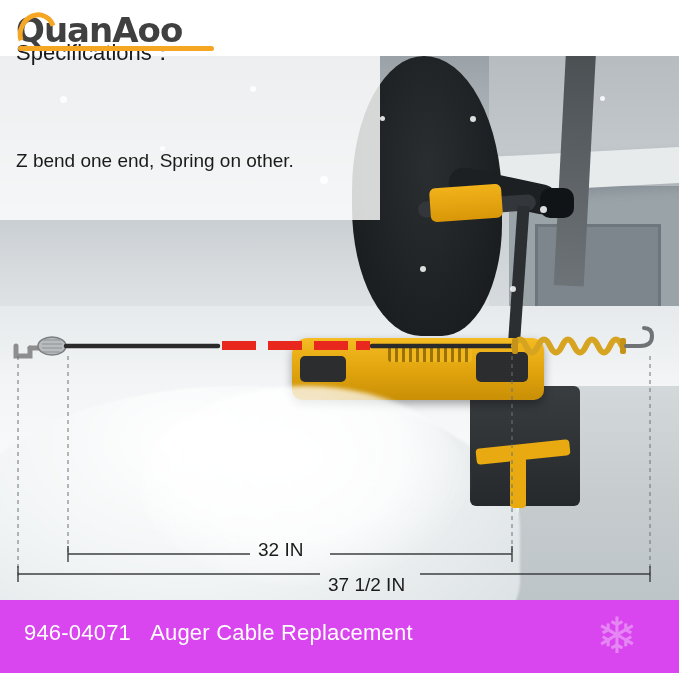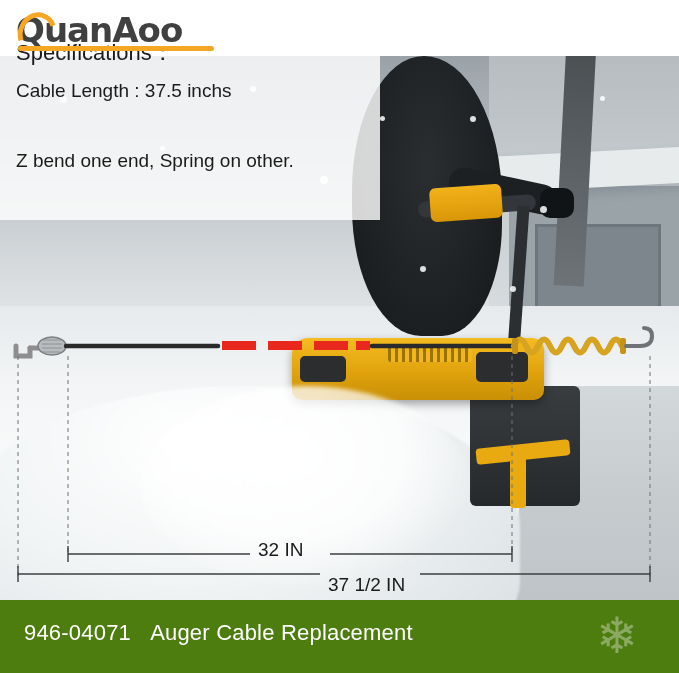--- a/index.html
+++ b/index.html
@@ -293,21 +293,21 @@
   #dim-32 { left: 258px; top: 483px; }
   #dim-375 { left: 328px; top: 518px; }
 
   
   #footer {
     position: absolute;
     left: 0;
     bottom: 0;
     width: 679px;
     height: 73px;
-    background: #4d7c0f;
+    background: #d946ef;
     z-index: 50;
   }
   #footer .footer-text {
     position: absolute;
     left: 24px;
     top: 20px;
     font-size: 22px;
     color: #ffffff;
     letter-spacing: 0.2px;
   }
@@ -371,21 +371,20 @@
     <div class="flake" style="left:470px; top:60px; width:6px; height:6px;"></div>
     <div class="flake" style="left:540px; top:150px; width:7px; height:7px;"></div>
     <div class="flake" style="left:600px; top:40px; width:5px; height:5px;"></div>
     <div class="flake" style="left:420px; top:210px; width:6px; height:6px;"></div>
     <div class="flake" style="left:380px; top:60px; width:5px; height:5px;"></div>
     <div class="flake" style="left:510px; top:230px; width:6px; height:6px;"></div>
   </div>
 
   <div id="spec-panel">
     <div class="spec-title">Specifications：</div>
-    <div class="spec-line l0">Cable Length : 37.5 inchs</div>
     <div class="spec-line l2">Z bend one end, Spring on other.</div>
   </div>
 
   <div id="cable-layer">
     <svg width="679" height="544" viewBox="0 0 679 544" xmlns="http://www.w3.org/2000/svg">
 
       <g>
         <path d="M16 290 L16 300 L30 300 L30 292" stroke="#8e8e8e" stroke-width="5" fill="none" stroke-linecap="round"></path>
         <path d="M30 292 L46 292" stroke="#8e8e8e" stroke-width="5" fill="none" stroke-linecap="round"></path>
       </g>

